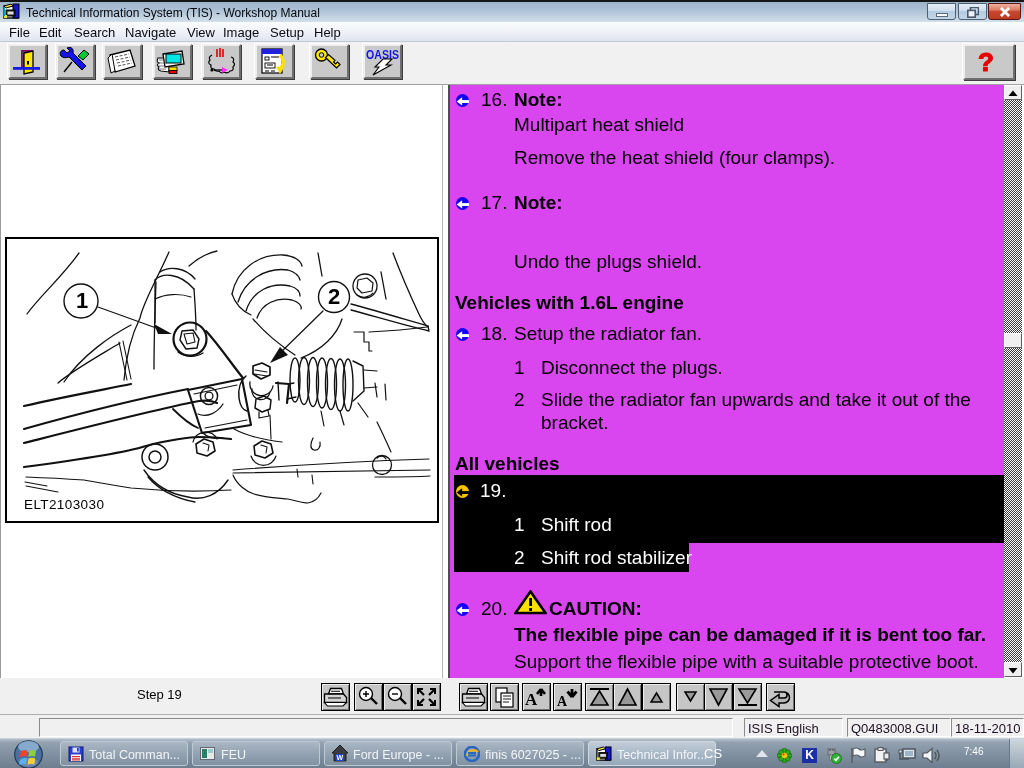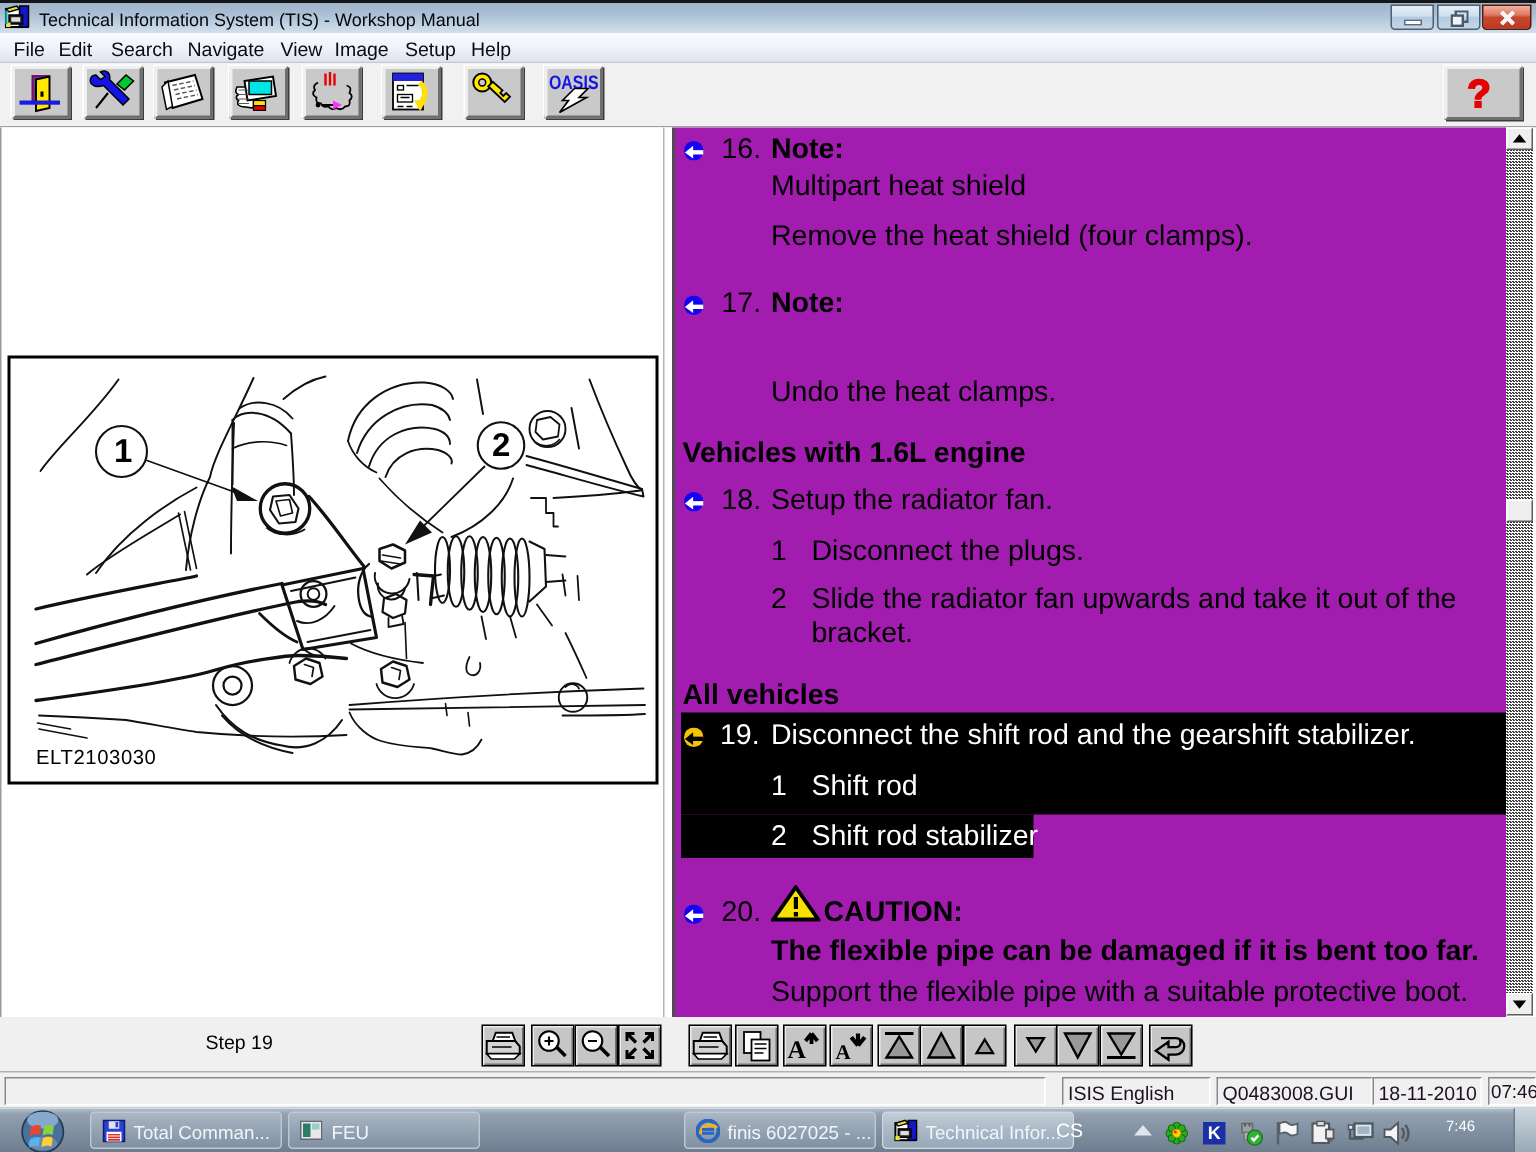--- a/index.html
+++ b/index.html
@@ -22,21 +22,21 @@
   .bigbtn { position:absolute; top:2px; width:39px; height:35px; background:#c9c9c9;
     border-top:2px solid #efefef; border-left:2px solid #efefef;
     border-right:2px solid #6f6f6f; border-bottom:2px solid #6f6f6f;
     box-shadow:-1px -1px 0 #ffffff, 1px 1px 0 #3c3c3c; }
 
   
   #content { left:0; top:85px; width:1024px; height:593px; background:#fff; }
   #leftpanel { left:0; top:0; width:442px; height:593px; background:#fff; border-left:1px solid #9a9a9a; }
   #divider { left:442px; top:0; width:8px; height:593px; background:#fff;
      border-left:1px solid #b5b5b5; border-right:2px solid #4d4d4d; }
-  #rightpanel { left:450px; top:0; width:554px; height:593px; background:#a21caf; }
+  #rightpanel { left:450px; top:0; width:554px; height:593px; background:#d946ef; }
   #illus { left:4px; top:152px; width:434px; height:286px; border:2px solid #000; }
 
   
   #vscroll { left:1004px; top:0; width:18px; height:593px; }
   .sbbtn { position:absolute; left:0; width:18px; height:15px; background:#efefef;
     border-top:1px solid #ffffff; border-left:1px solid #ffffff;
     border-right:1px solid #5f5f5f; border-bottom:1px solid #5f5f5f; }
   #sbtrack { position:absolute; left:0; top:15px; width:18px; height:562px;
     background:
      repeating-conic-gradient(#3a3a3a 0% 25%, #ffffff 0% 50%);
@@ -54,21 +54,21 @@
 
   
   #btoolbar { left:0; top:678px; width:1024px; height:36px; background:#f0f0f0; }
   .sbtn { position:absolute; top:5px; width:29px; height:28px; background:#c6c6c6;
     border:1px solid #000;
     box-shadow:inset 1px 1px 0 #ececec, inset -1px -1px 0 #707070; }
   #statusbar { left:0; top:714px; width:1024px; height:24px; background:#f0f0f0; border-top:1px solid #b0b0b0; }
   .sfield { position:absolute; top:3px; height:19px; background:#f0f0f0;
     border-top:1px solid #8a8a8a; border-left:1px solid #8a8a8a;
     border-right:1px solid #ffffff; border-bottom:1px solid #ffffff;
-    font-size:13px; color:#1c1022; padding:2px 0 0 3px; }
+    font-size:13px; color:#1c1022; padding:2px 0 0 3px;margin-left:36px; }
 
   
   #taskbar { left:0; top:738px; width:1024px; height:30px;
     background:linear-gradient(180deg,#b3bfca 0%,#93a1b0 12%,#8292a2 50%,#6e7e90 100%);
     border-top:1px solid #c9d2da; }
   .tbtn { position:absolute; top:2px; width:128px; height:25px; border-radius:3px;
     background:linear-gradient(180deg,#aab7c4 0%,#94a3b2 50%,#8191a2 100%);
     border:1px solid #bfc9d2; font-size:12.5px; color:#f2f5f8; overflow:hidden; white-space:nowrap; }
   .tbtn .lbl { position:absolute; left:28px; top:6px; }
 </style>
@@ -332,21 +332,21 @@
       <div class="t" style="left:64px;top:30px">Multipart heat shield</div>
       <div class="t" style="left:64px;top:63px">Remove the heat shield (four clamps).</div>
 
       <svg class="stepicon" style="left:6px;top:112px" viewBox="0 0 13 13">
           <circle cx="6.5" cy="6.5" r="6.5" fill="#1402f2"></circle>
           <rect x="4.6" y="6.1" width="8.4" height="2.9" fill="#fff"></rect>
           <polygon points="0.6,7.6 6.1,3.2 6.1,11.6" fill="#fff"></polygon>
         </svg>
       <div class="t" style="left:31px;top:108px">17.</div>
         <div class="t b" style="left:64px;top:108px">Note:</div>
-      <div class="t" style="left:64px;top:167px">Undo the heat clamps.</div>
+      <div class="t" style="left:64px;top:167px">Undo the plugs shield.</div>
 
       <div class="t b" style="left:5px;top:208px">Vehicles with 1.6L engine</div>
       <svg class="stepicon" style="left:6px;top:243px" viewBox="0 0 13 13">
           <circle cx="6.5" cy="6.5" r="6.5" fill="#1402f2"></circle>
           <rect x="4.6" y="6.1" width="8.4" height="2.9" fill="#fff"></rect>
           <polygon points="0.6,7.6 6.1,3.2 6.1,11.6" fill="#fff"></polygon>
         </svg>
       <div class="t" style="left:31px;top:239px">18.</div>
         <div class="t" style="left:64px;top:239px">Setup the radiator fan.</div>
       <div class="t" style="left:64px;top:273px">1</div>
@@ -357,21 +357,20 @@
 
       <div class="t b" style="left:5px;top:369px">All vehicles</div>
       <div class="blk" style="left:4px;top:390px;width:551px;height:68px"></div>
       <div class="blk" style="left:4px;top:458px;width:235px;height:29px"></div>
       <svg class="stepicon" style="left:6px;top:400px" viewBox="0 0 13 13">
           <circle cx="6.5" cy="6.5" r="6.5" fill="#f5c400"></circle>
           <rect x="4.6" y="6.1" width="8.4" height="2.9" fill="#000"></rect>
           <polygon points="0.6,7.6 6.1,3.2 6.1,11.6" fill="#000"></polygon>
         </svg>
       <div class="t w" style="left:30px;top:396px">19.</div>
-        <div class="t w" style="left:64px;top:396px">Disconnect the shift rod and the gearshift stabilizer.</div>
       <div class="t w" style="left:64px;top:430px">1</div>
         <div class="t w" style="left:91px;top:430px">Shift rod</div>
       <div class="t w" style="left:64px;top:463px">2</div>
         <div class="t w" style="left:91px;top:463px">Shift rod stabilizer</div>
 
       <svg class="stepicon" style="left:6px;top:518px" viewBox="0 0 13 13">
           <circle cx="6.5" cy="6.5" r="6.5" fill="#1402f2"></circle>
           <rect x="4.6" y="6.1" width="8.4" height="2.9" fill="#fff"></rect>
           <polygon points="0.6,7.6 6.1,3.2 6.1,11.6" fill="#fff"></polygon>
         </svg>
@@ -498,20 +497,28 @@
       <span class="lbl">Total Comman...</span>
     </div>
     <div class="tbtn" style="left:192px">
       <svg style="position:absolute;left:7px;top:5px" width="15" height="13" viewBox="0 0 15 13">
           <rect x="0.5" y="0.5" width="14" height="12" fill="#e8e8e8" stroke="#667"></rect>
           <rect x="2" y="2" width="5" height="9" fill="#2a7d68"></rect>
           <rect x="8" y="2" width="5" height="4" fill="#9cc"></rect>
         </svg>
       <span class="lbl">FEU</span>
     </div>
+    <div class="tbtn" style="left:324px">
+      <svg style="position:absolute;left:7px;top:3px" width="16" height="17" viewBox="0 0 16 17">
+          <polygon points="8,0 16,8 14,8 14,16 2,16 2,8 0,8" fill="#3a3a42" stroke="#222"></polygon>
+          <rect x="4" y="9" width="8" height="7" fill="#2244cc"></rect>
+          <text x="4.5" y="15" font-size="7" fill="#fff" font-weight="bold">W</text>
+        </svg>
+      <span class="lbl">Ford Europe - ...</span>
+    </div>
     <div class="tbtn" style="left:456px">
       <svg style="position:absolute;left:7px;top:4px" width="16" height="16" viewBox="0 0 16 16">
           <circle cx="8" cy="8" r="7" fill="none" stroke="#2a65c0" stroke-width="2.6"></circle>
           <path d="M3 10 a6.5 6.5 0 0 1 11 -4" fill="none" stroke="#f4b21a" stroke-width="2.2"></path>
           <path d="M4 7 h8 M4 9.5 h8" stroke="#2a65c0" stroke-width="2"></path>
         </svg>
       <span class="lbl">finis 6027025 - ...</span>
     </div>
     <div class="tbtn" style="left:588px;background:linear-gradient(180deg,#c2cdd8 0%,#a9b8c6 50%,#97a8b9 100%);border-color:#cfd8e0">
       <svg style="position:absolute;left:7px;top:4px" width="16" height="16" viewBox="0 0 17 17">

